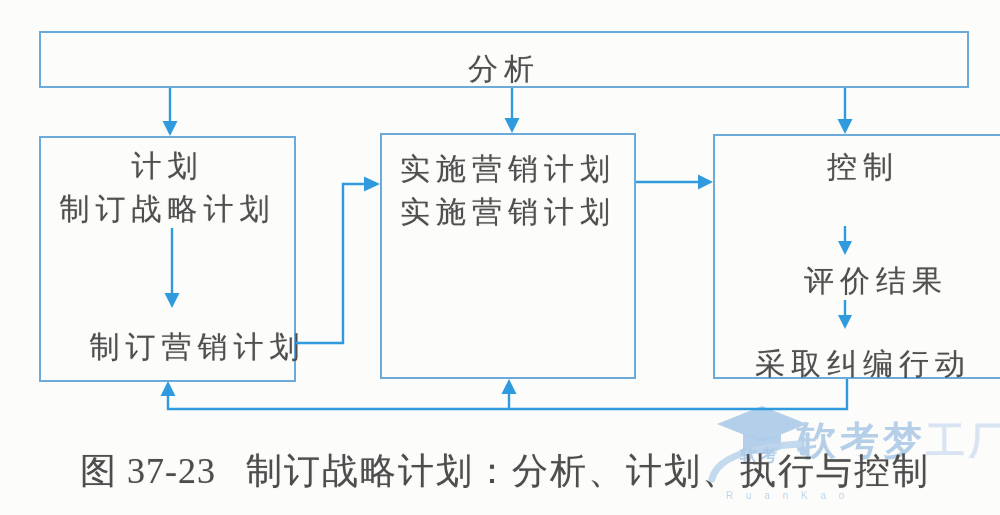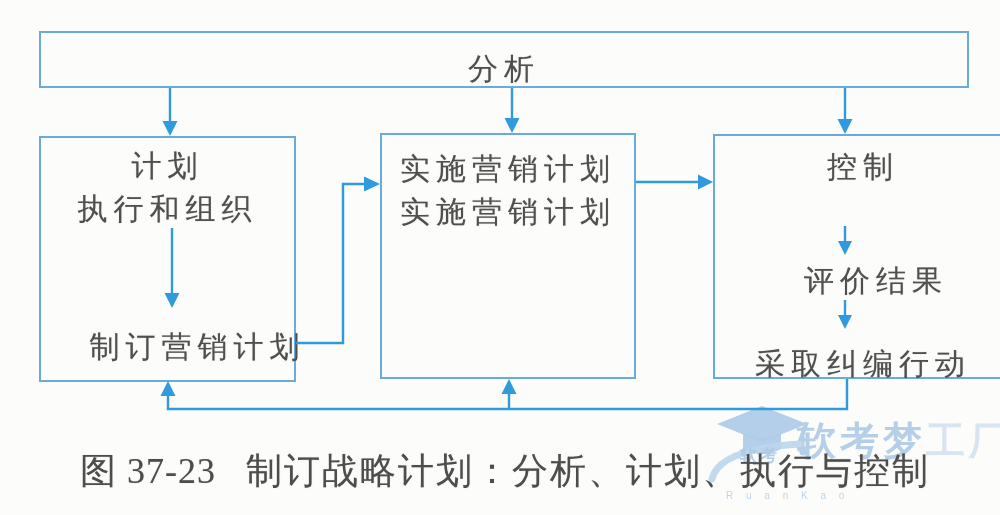--- a/index.html
+++ b/index.html
@@ -92,21 +92,21 @@
       <span class="wm-main">软考梦</span><span class="wm-light">工厂</span>
     </div>
   </div>
 
   <div class="box analysis-box" style="left:39px;top:31px;width:930px;height:57px;">
     <div class="box-label">分析</div>
   </div>
 
   <div class="box" style="left:39px;top:136px;width:257px;height:246px;">
     <div class="box-label" style="top:11px;text-align:center;">计划</div>
-    <div class="box-label" style="top:54px;">执行和组织</div>
+    <div class="box-label" style="top:54px;">制订战略计划</div>
     <div class="box-label" style="top:192px;padding-left:30px;">制订营销计划</div>
   </div>
 
   <div class="box" style="left:380px;top:133px;width:256px;height:246px;">
     <div class="box-label" style="top:17px;">实施营销计划</div>
     <div class="box-label" style="top:60px;">实施营销计划</div>
   </div>
 
   <div class="box" style="left:713px;top:134px;width:300px;height:245px;">
     <div class="box-label" style="top:14px;">控制</div>

